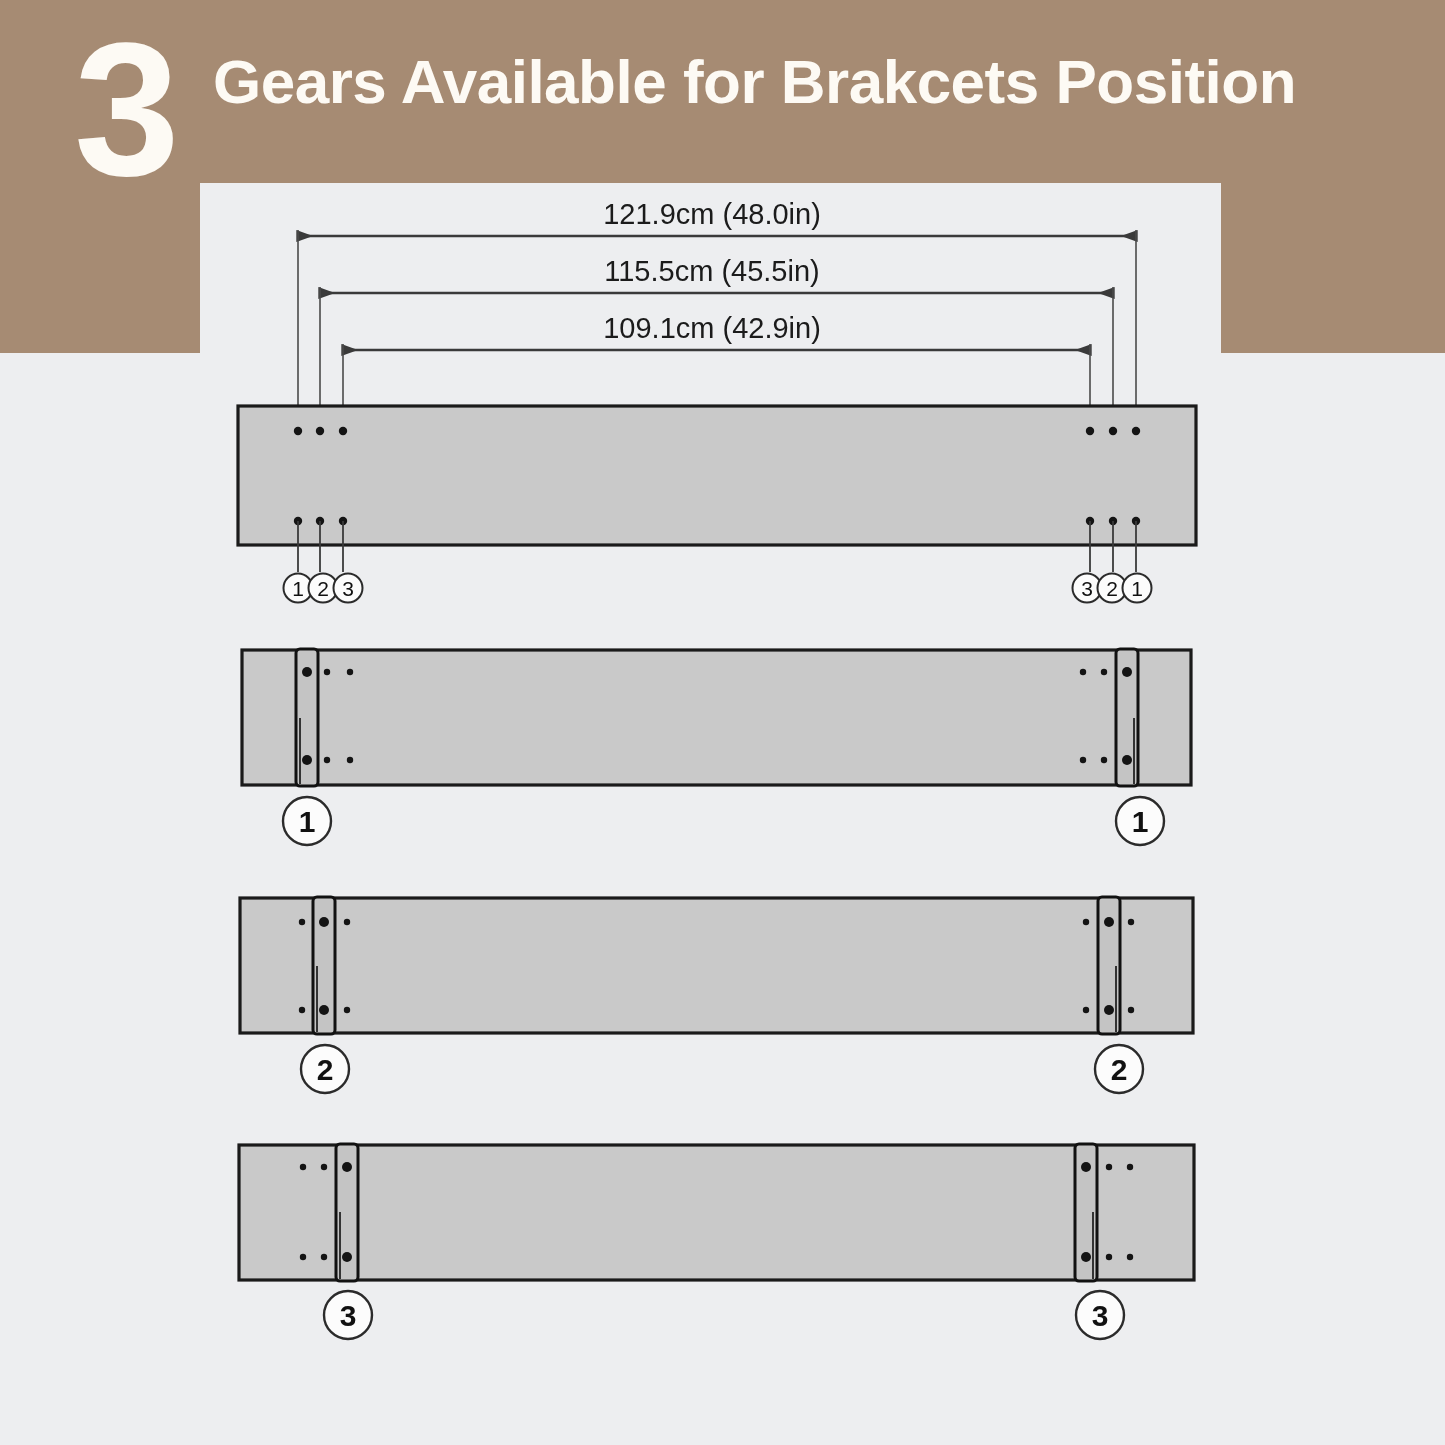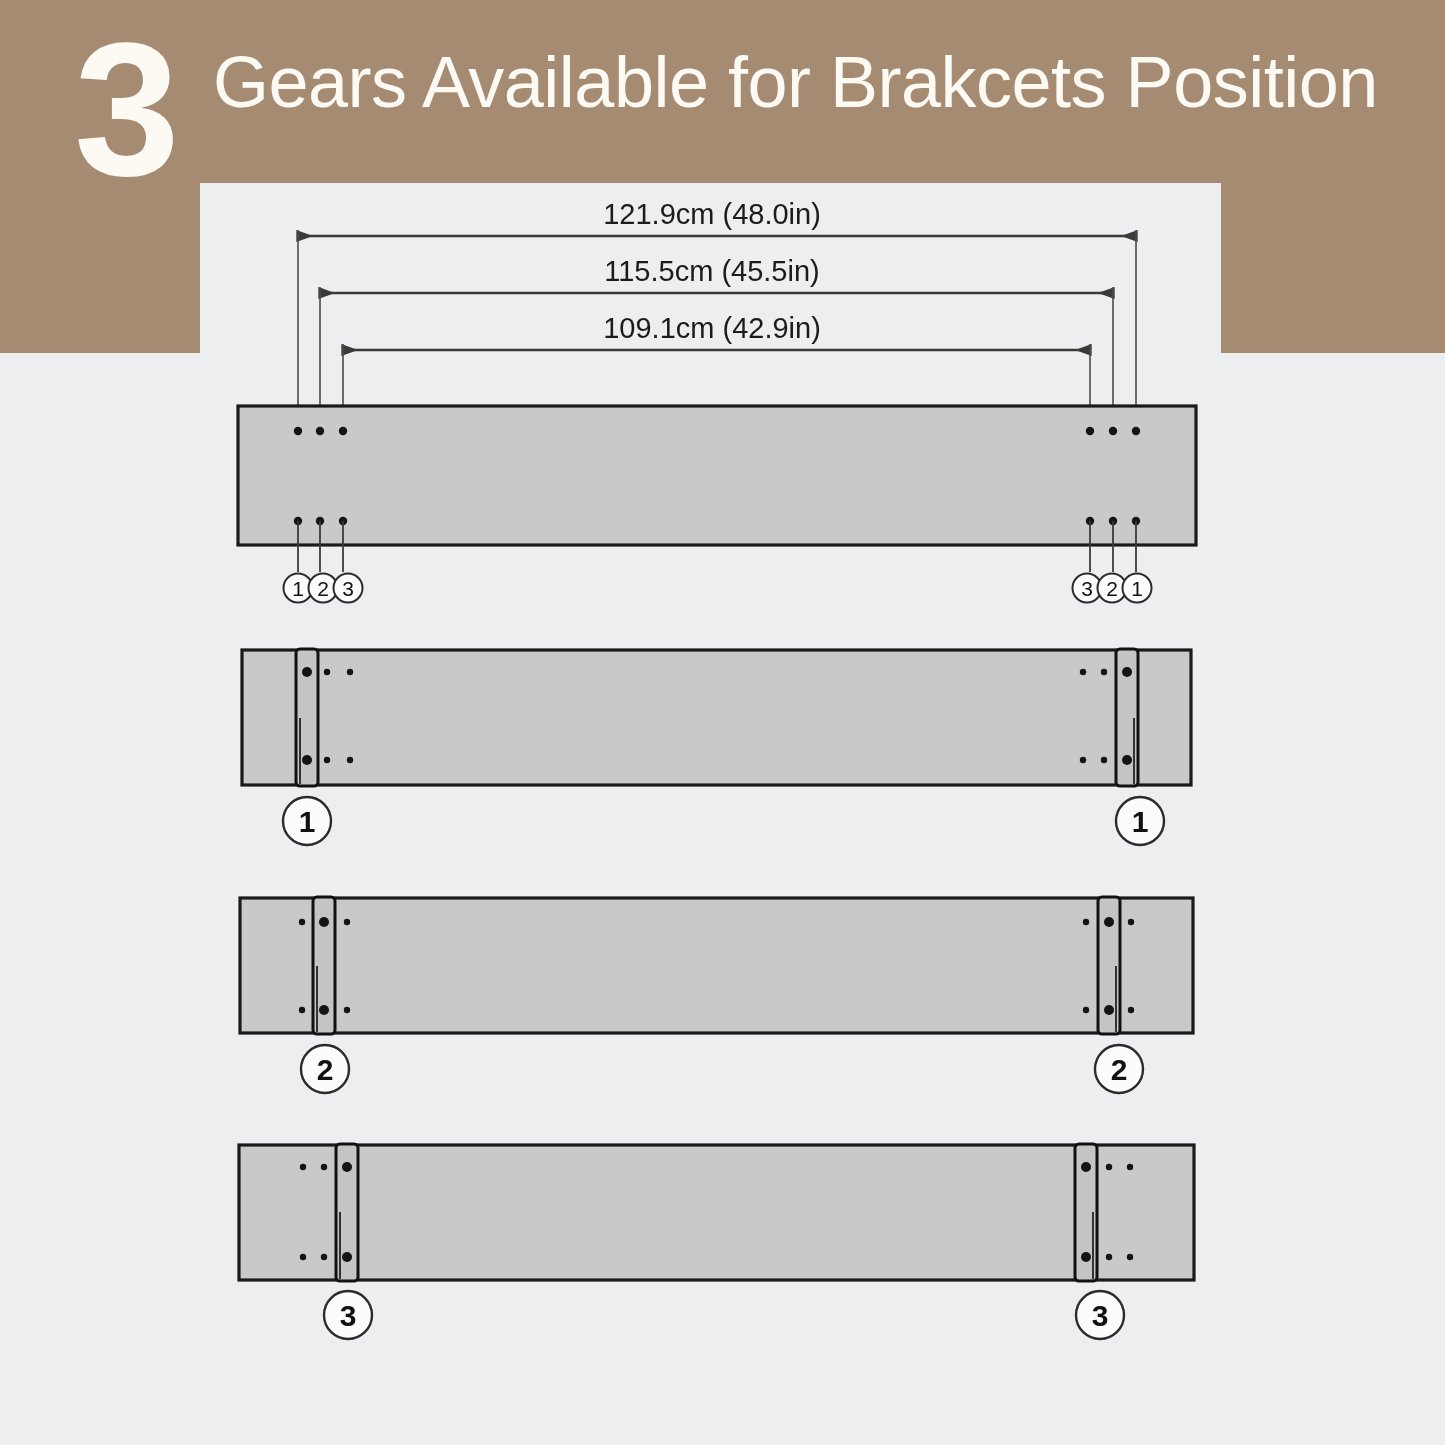--- a/index.html
+++ b/index.html
@@ -49,23 +49,23 @@
     font-size: 190px;
     line-height: 190px;
     font-weight: bold;
     color: #fdfaf4;
     letter-spacing: -2px;
   }
   .header-title {
     position: absolute;
     left: 213px;
     top: 51px;
-    font-size: 72px;
+    font-size: 62px;
     line-height: 62px;
-    font-weight: normal;
+    font-weight: bold;
     color: #fdfaf4;
     letter-spacing: -0.5px;
     white-space: nowrap;
   }
   
   .diagram-panel {
     position: absolute;
     left: 203px;
     top: 183px;
     width: 1018px;

